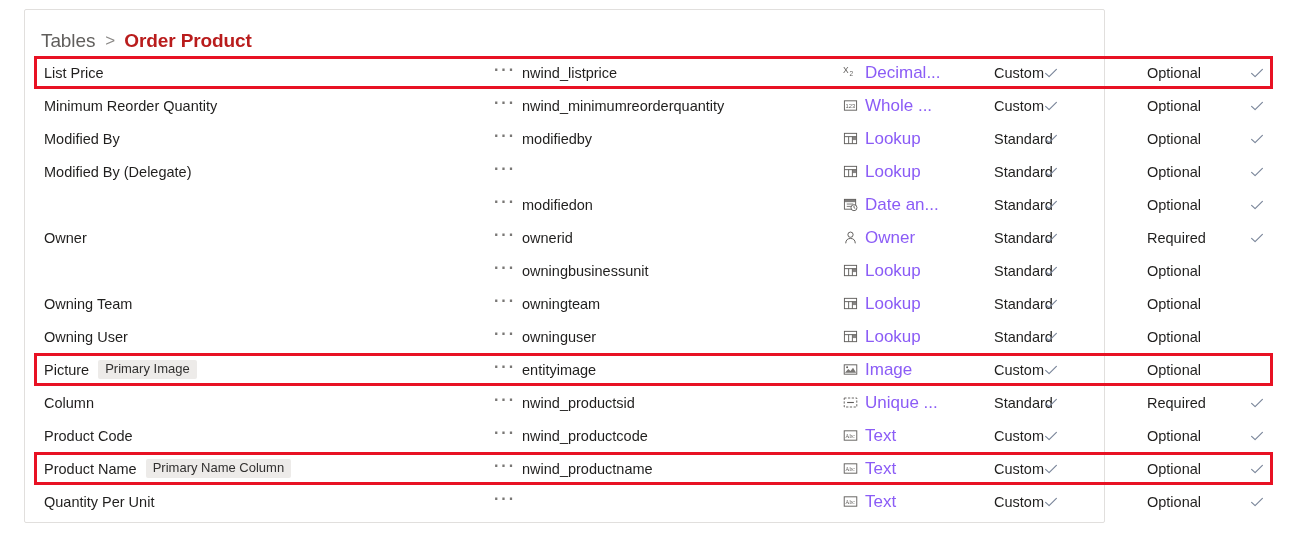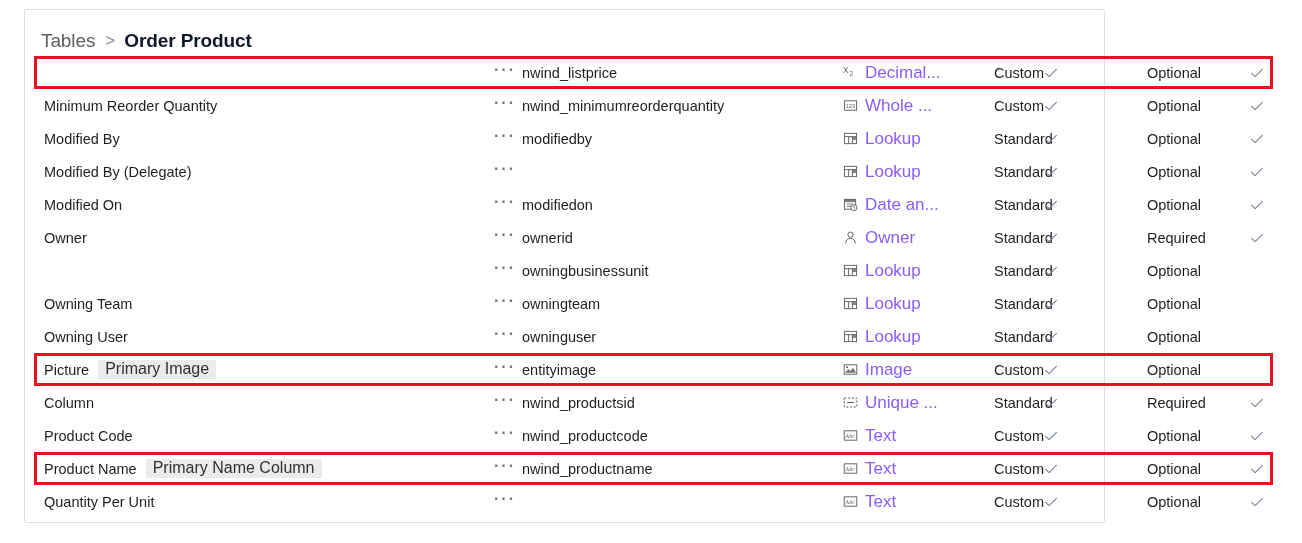--- a/index.html
+++ b/index.html
@@ -52,21 +52,21 @@
     letter-spacing: -0.1px;
   }
   .bc-sep {
     font-size: 17px;
     color: #8a8886;
     margin: 0 9px 0 10px;
     font-weight: 400;
   }
   .bc-current {
     font-size: 19px;
-    color: #0f172a;
+    color: #b91c1c;
     font-weight: 700;
     letter-spacing: -0.1px;
   }
 
   
   .grid {
     position: absolute;
     left: 0;
     top: 46px;
     width: 1259px;
@@ -103,21 +103,21 @@
     font-size: 14.5px;
     color: #201f1e;
   }
 
   .badge {
     display: inline-block;
     margin-left: 9px;
     padding: 2px 7px 3px 7px;
     background: #edebe9;
     color: #323130;
-    font-size: 16px;
+    font-size: 13px;
     border-radius: 2px;
     line-height: 14px;
     white-space: nowrap;
     vertical-align: middle;
   }
 
   .ellipsis-dots {
     font-size: 16px;
     letter-spacing: 2px;
     color: #797775;
@@ -179,20 +179,23 @@
   <div class="panel">
 
     <div class="breadcrumb">
       <span class="bc-root">Tables</span>
       <span class="bc-sep">&gt;</span>
       <span class="bc-current">Order Product</span>
     </div>
 
     <div class="grid" id="grid">
         <div class="row">
+          <div class="cell c-display">
+            <span class="display-name">List Price</span>
+          </div>
           <div class="cell c-ellipsis">
             <span class="ellipsis-dots">···</span>
           </div>
           <div class="cell c-logical">
             <span class="logical-name">nwind_listprice</span>
           </div>
           <div class="cell c-type">
             <span class="type-wrap">
               <span class="type-icon">
                 <svg width="15" height="15" viewBox="0 0 16 16">
@@ -348,23 +351,20 @@
           </div>
           <div class="cell c-check2">
             <span class="checkmark">
               <svg width="16" height="16" viewBox="0 0 16 16">
                 <path d="M2.6 8.3 L6.1 11.7 L13.4 4.4" fill="none" stroke="currentColor" stroke-width="1.15" stroke-linecap="round" stroke-linejoin="round"></path>
               </svg>
             </span>
           </div>
         </div>
         <div class="row">
-          <div class="cell c-display">
-            <span class="display-name">Modified On</span>
-          </div>
           <div class="cell c-ellipsis">
             <span class="ellipsis-dots">···</span>
           </div>
           <div class="cell c-logical">
             <span class="logical-name">modifiedon</span>
           </div>
           <div class="cell c-type">
             <span class="type-wrap">
               <span class="type-icon">
                 <svg width="15" height="15" viewBox="0 0 16 16">

